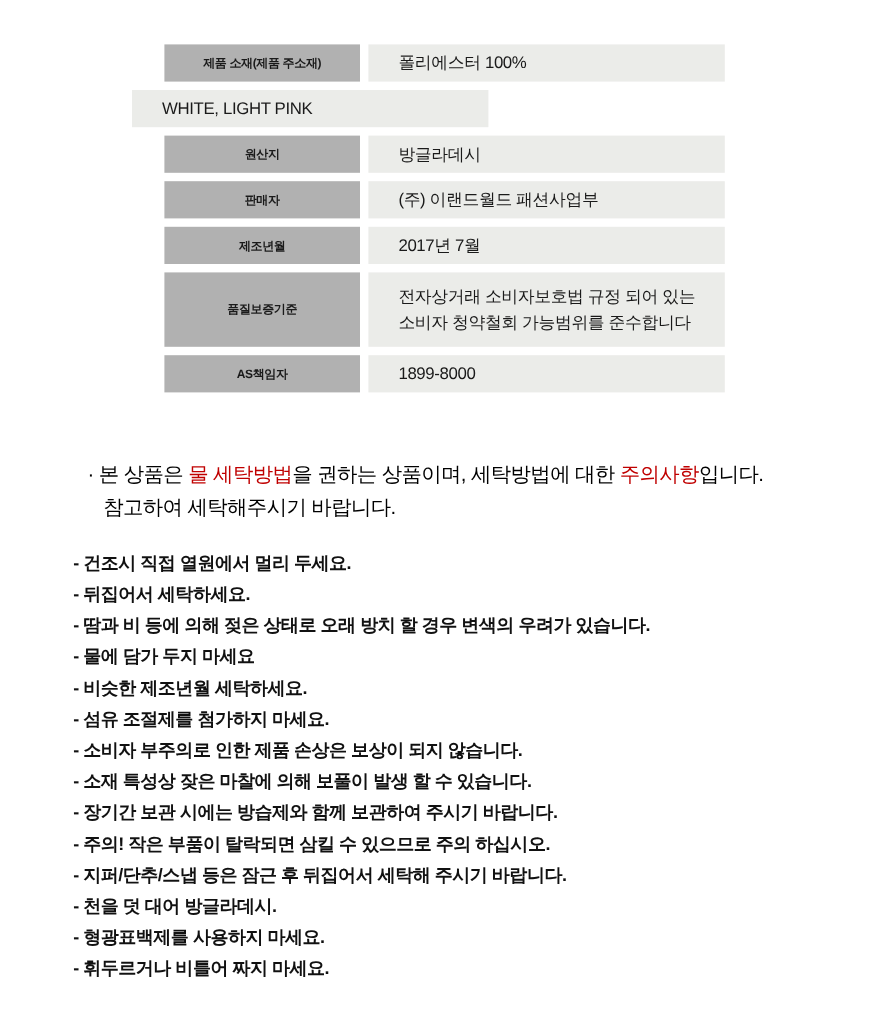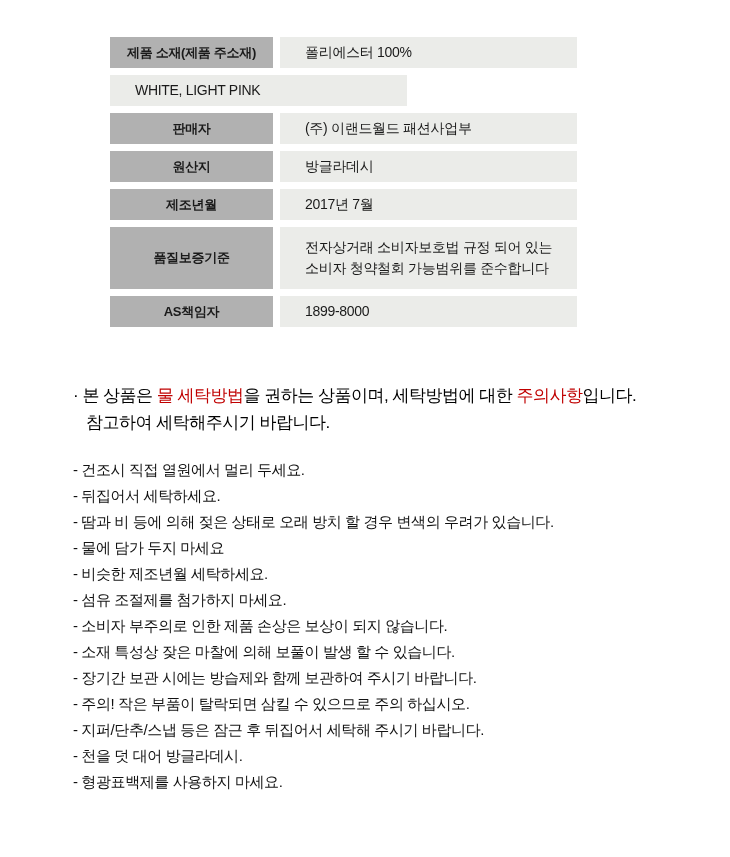--- a/index.html
+++ b/index.html
@@ -14,22 +14,22 @@
   
   .spec-table {
     position: absolute; left: 110px; top: 37px; width: 511px;
     display: flex; flex-direction: column; gap: 7px;
   }
   .spec-row { display: flex; gap: 7px; }
   .spec-label {
     width: 163px; min-height: 31px;
     background: #b1b1b1;
     display: flex; align-items: center; justify-content: center;
-    font-size: 13px; font-weight: 700; color: #1a1a1a;
-    text-align: center; letter-spacing: -0.3px;
+    font-size: 10px; font-weight: 700; color: #1a1a1a;
+    text-align: center; letter-spacing: -0.3px; margin-left: 27px;
   }
   .spec-value {
     width: 297px; min-height: 31px;
     background: #ebece9;
     display: flex; align-items: center;
     padding: 5px 10px 5px 25px;
     font-size: 14px; color: #1a1a1a;
     letter-spacing: -0.3px; line-height: 21px;
     white-space: pre-line;
   }
@@ -39,46 +39,47 @@
   .notice {
     position: absolute; left: 73px; top: 382px; width: 590px;
     font-size: 17px; font-weight: 400; color: #000000;
     line-height: 27px; letter-spacing: -0.5px;
   }
   .notice .red { color: #c00000; }
   .notice-line2 { padding-left: 13px; }
 
   
   .care-list {
-    position: absolute; left: 73px; top: 457px; width: 600px;
+    position: absolute; left: 61px; top: 457px; width: 600px;
     font-size: 15px; color: #111111;
     letter-spacing: -0.4px;
+    font-weight: bold;
   }
   .care-item { height: 26px; line-height: 26px; white-space: nowrap; }
 </style>
 </head>
 <body>
 
 <div class="page">
 
   <div class="spec-table" id="spec-table">
       <div class="spec-row">
         <div class="spec-label">제품 소재(제품 주소재)</div>
         <div class="spec-value">폴리에스터 100%</div>
       </div>
       <div class="spec-row">
         <div class="spec-value">WHITE, LIGHT PINK</div>
       </div>
       <div class="spec-row">
+        <div class="spec-label">원산지</div>
+        <div class="spec-value">방글라데시</div>
+      </div>
+      <div class="spec-row">
         <div class="spec-label">판매자</div>
         <div class="spec-value">(주) 이랜드월드 패션사업부</div>
-      </div>
-      <div class="spec-row">
-        <div class="spec-label">원산지</div>
-        <div class="spec-value">방글라데시</div>
       </div>
       <div class="spec-row">
         <div class="spec-label">제조년월</div>
         <div class="spec-value">2017년 7월</div>
       </div>
       <div class="spec-row tall">
         <div class="spec-label">품질보증기준</div>
         <div class="spec-value">전자상거래 소비자보호법 규정 되어 있는
 소비자 청약철회 가능범위를 준수합니다</div>
       </div>
@@ -100,15 +101,16 @@
       <div class="care-item">- 물에 담가 두지 마세요</div>
       <div class="care-item">- 비슷한 제조년월 세탁하세요.</div>
       <div class="care-item">- 섬유 조절제를 첨가하지 마세요.</div>
       <div class="care-item">- 소비자 부주의로 인한 제품 손상은 보상이 되지 않습니다.</div>
       <div class="care-item">- 소재 특성상 잦은 마찰에 의해 보풀이 발생 할 수 있습니다.</div>
       <div class="care-item">- 장기간 보관 시에는 방습제와 함께 보관하여 주시기 바랍니다.</div>
       <div class="care-item">- 주의! 작은 부품이 탈락되면 삼킬 수 있으므로 주의 하십시오.</div>
       <div class="care-item">- 지퍼/단추/스냅 등은 잠근 후 뒤집어서 세탁해 주시기 바랍니다.</div>
       <div class="care-item">- 천을 덧 대어 방글라데시.</div>
       <div class="care-item">- 형광표백제를 사용하지 마세요.</div>
+      <div class="care-item">- 휘두르거나 비틀어 짜지 마세요.</div>
     </div>
 
 </div>
 
 </body></html>

